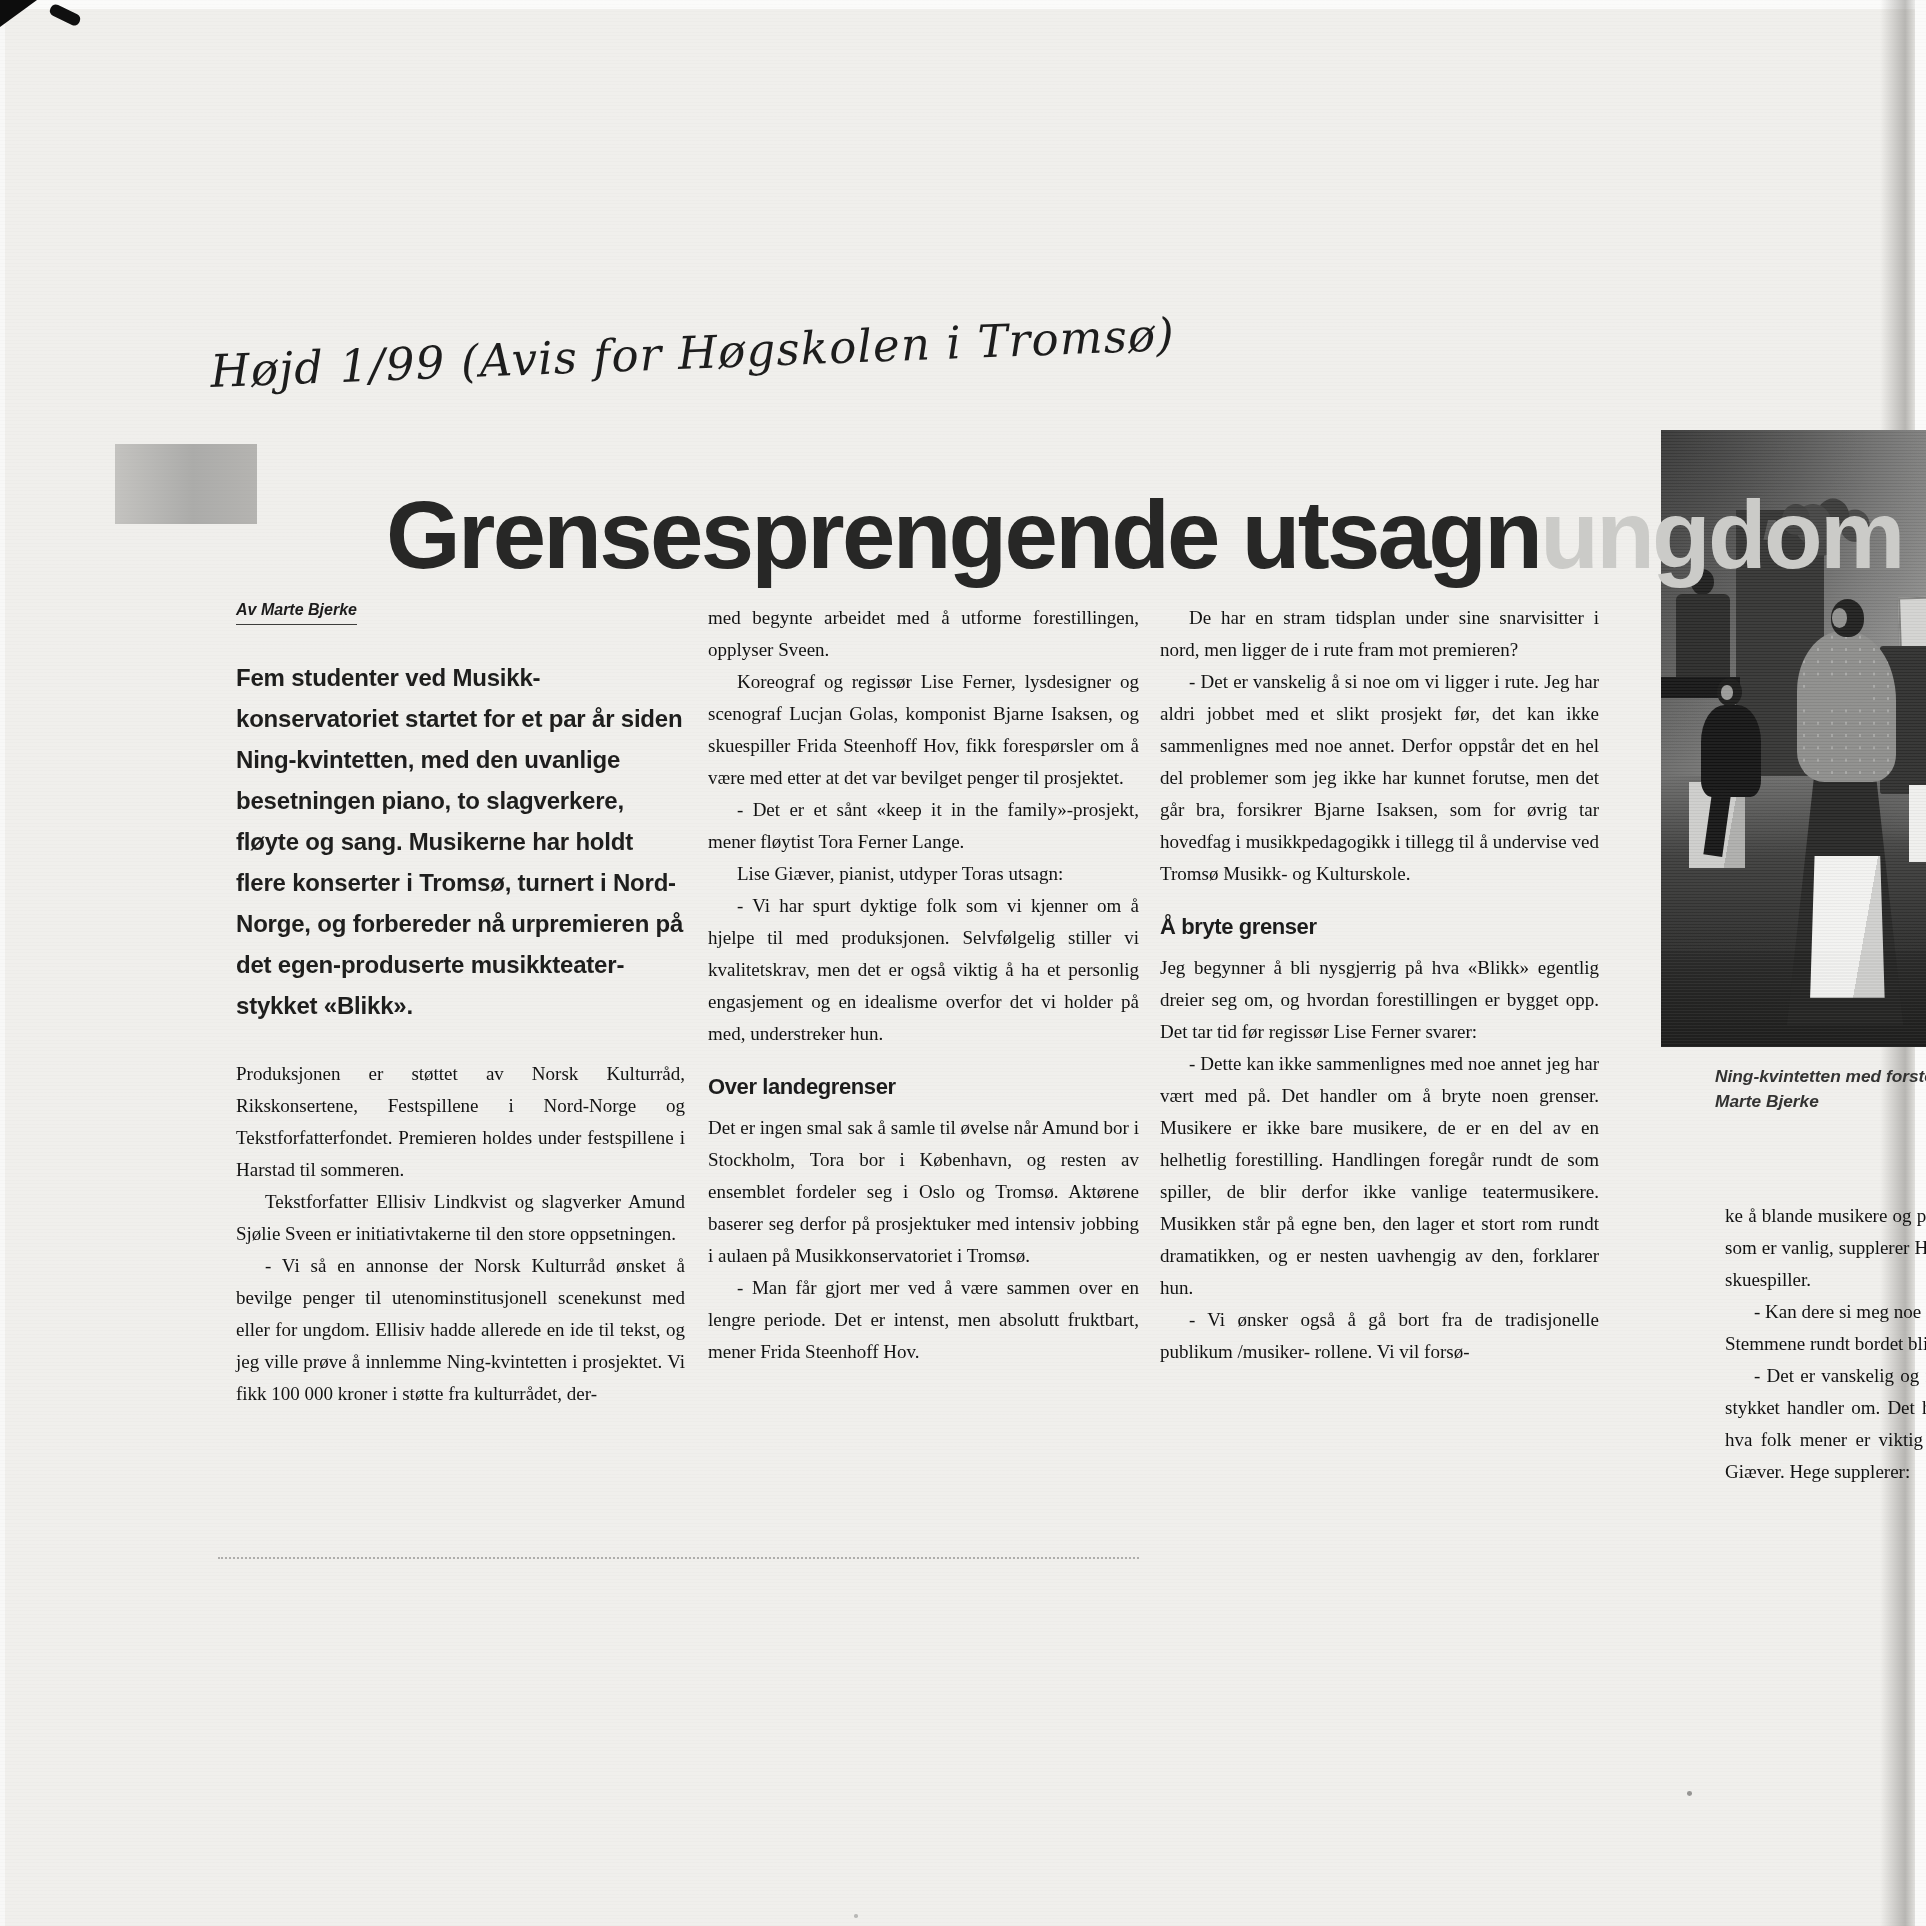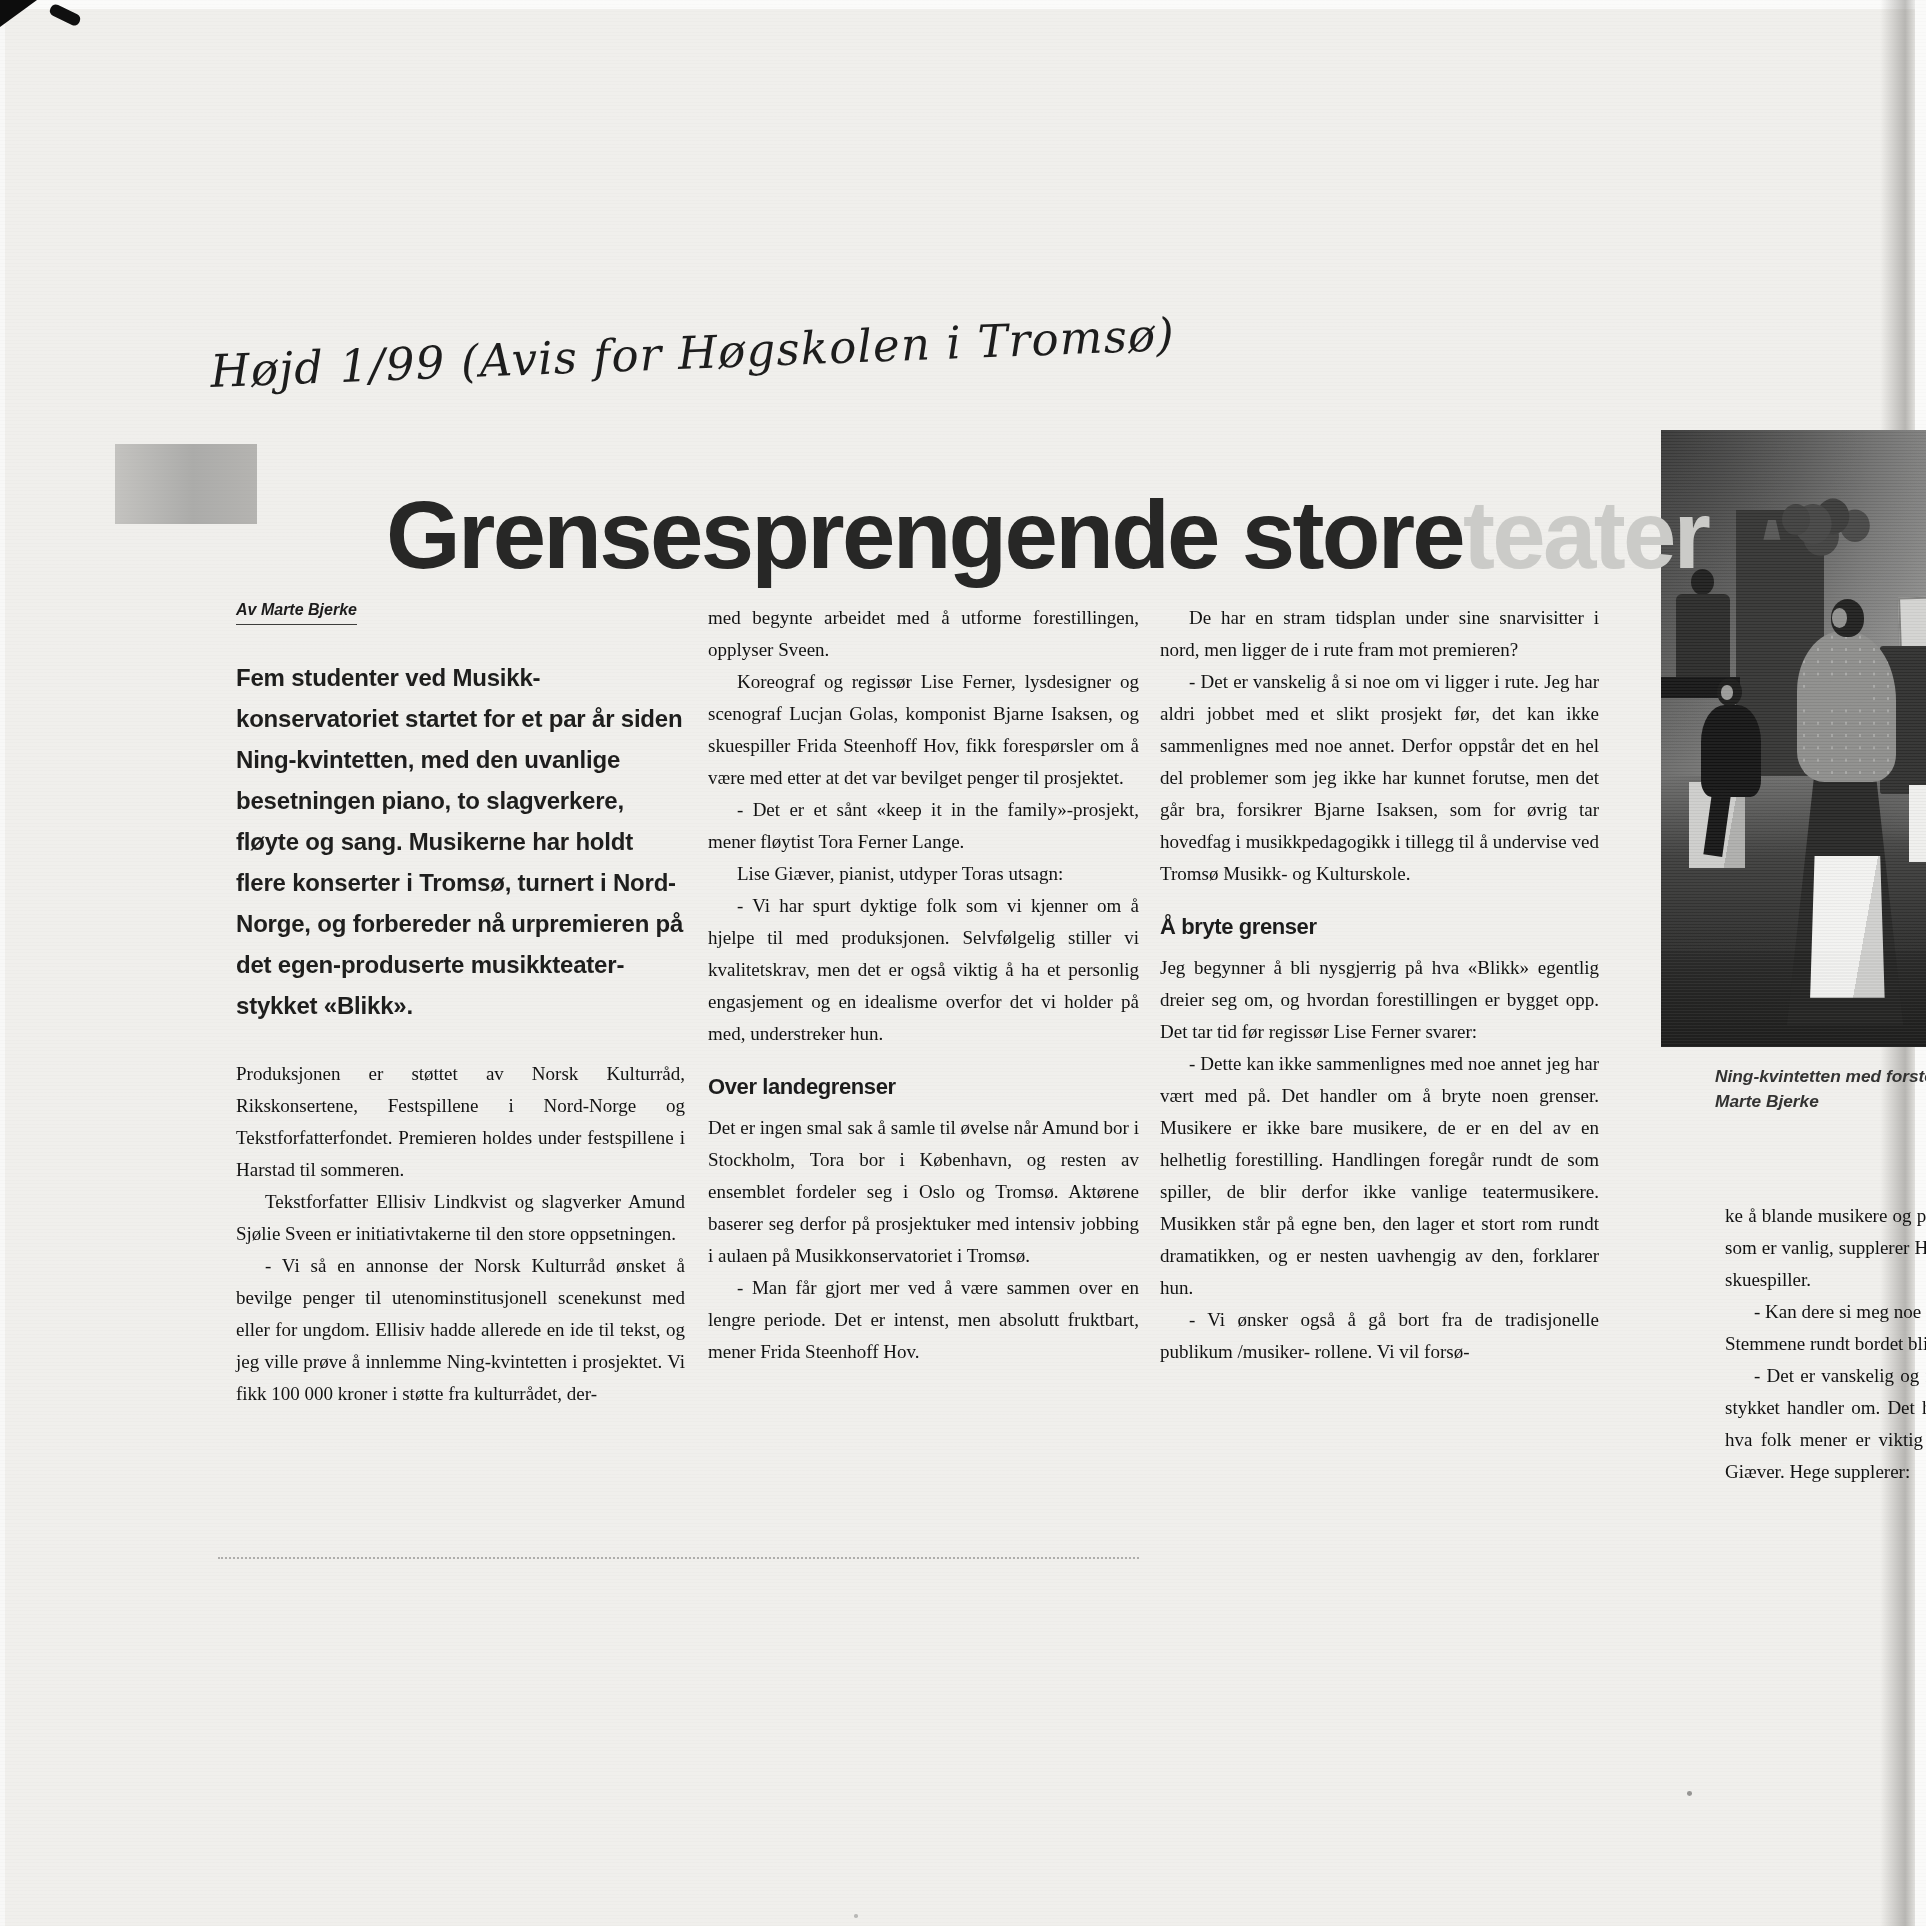--- a/index.html
+++ b/index.html
@@ -58,21 +58,21 @@
   <div class="scanbed-right"></div>
   <div class="corner-wedge"></div>
   <div class="corner-dash"></div>
   <div class="speck1"></div>
   <div class="speck2"></div>
 
   <div class="handwritten">Højd 1/99 (Avis for Høgskolen i Tromsø)</div>
 
   <div class="kicker-block"></div>
 
-  <h1 class="headline"><span>Grensesprengende store</span><span class="over-photo">teater</span></h1>
+  <h1 class="headline"><span>Grensesprengende utsagn</span><span class="over-photo">ungdom</span></h1>
 
   <div class="col" style="left:236px;top:602px;width:449px;">
     <div class="byline">Av Marte Bjerke</div>
     <p class="lead">Fem studenter ved Musikk-konservatoriet startet for et par år siden Ning-kvintetten, med den uvanlige besetningen piano, to slagverkere, fløyte og sang. Musikerne har holdt flere konserter i Tromsø, turnert i Nord-Norge, og forbereder nå urpremieren på det egen-produserte musikkteater-stykket «Blikk».</p>
     <div class="bodytext">
       <p>Produksjonen er støttet av Norsk Kulturråd, Rikskonsertene, Festspillene i Nord-Norge og Tekstforfatterfondet. Premieren holdes under festspillene i Harstad til sommeren.</p>
       <p class="ind">Tekstforfatter Ellisiv Lindkvist og slagverker Amund Sjølie Sveen er initiativtakerne til den store oppsetningen.</p>
       <p class="ind">- Vi så en annonse der Norsk Kulturråd ønsket å bevilge penger til utenominstitusjonell scenekunst med eller for ungdom. Ellisiv hadde allerede en ide til tekst, og jeg ville prøve å innlemme Ning-kvintetten i prosjektet. Vi fikk 100 000 kroner i støtte fra kulturrådet, der-</p>
     </div>
   </div>

